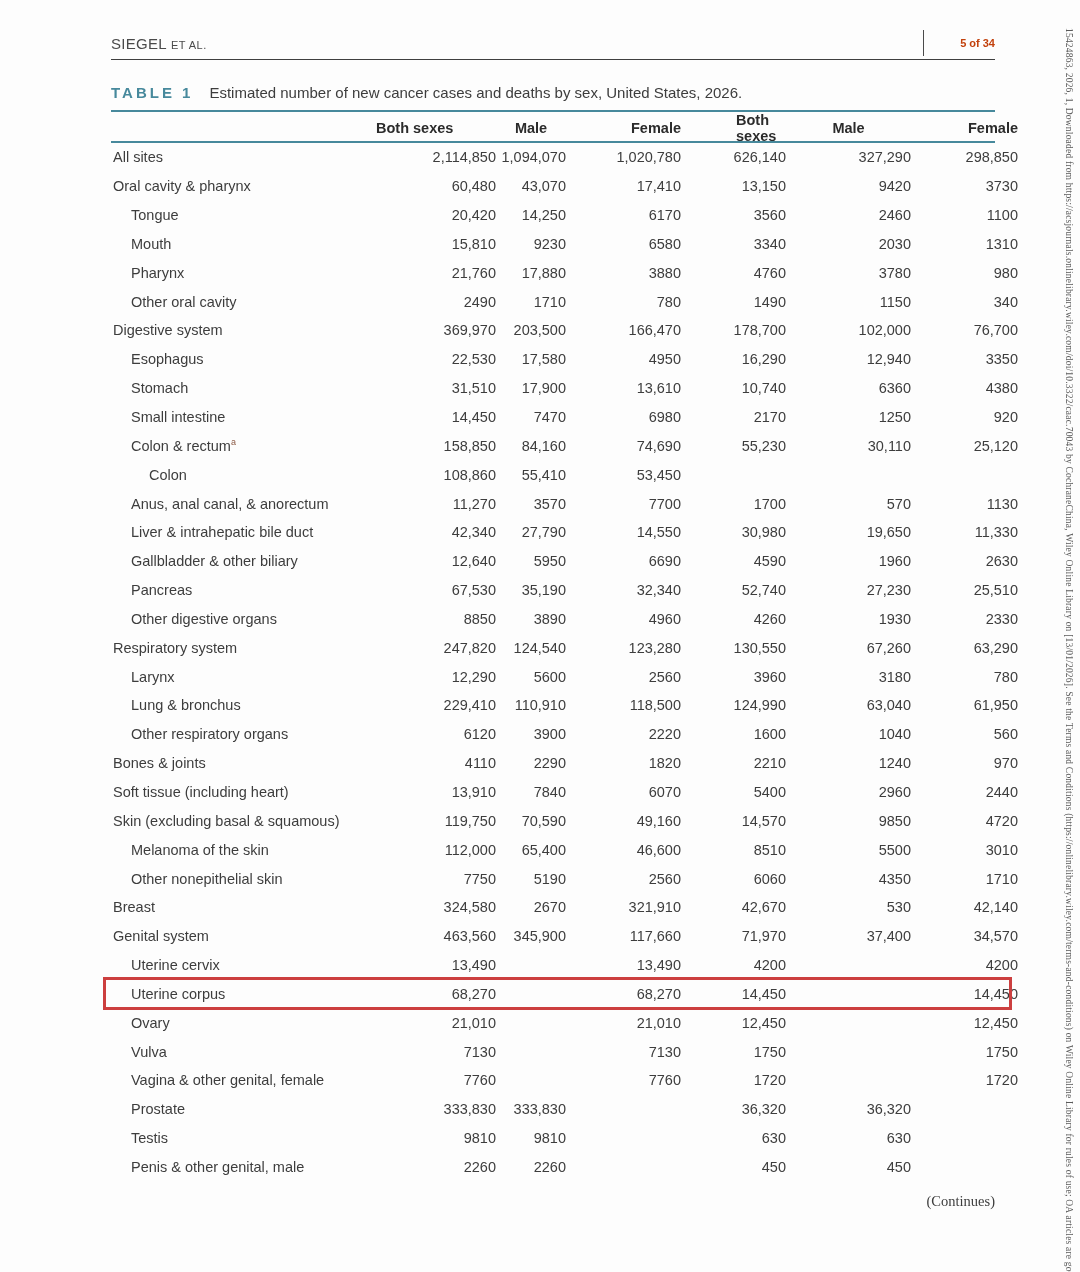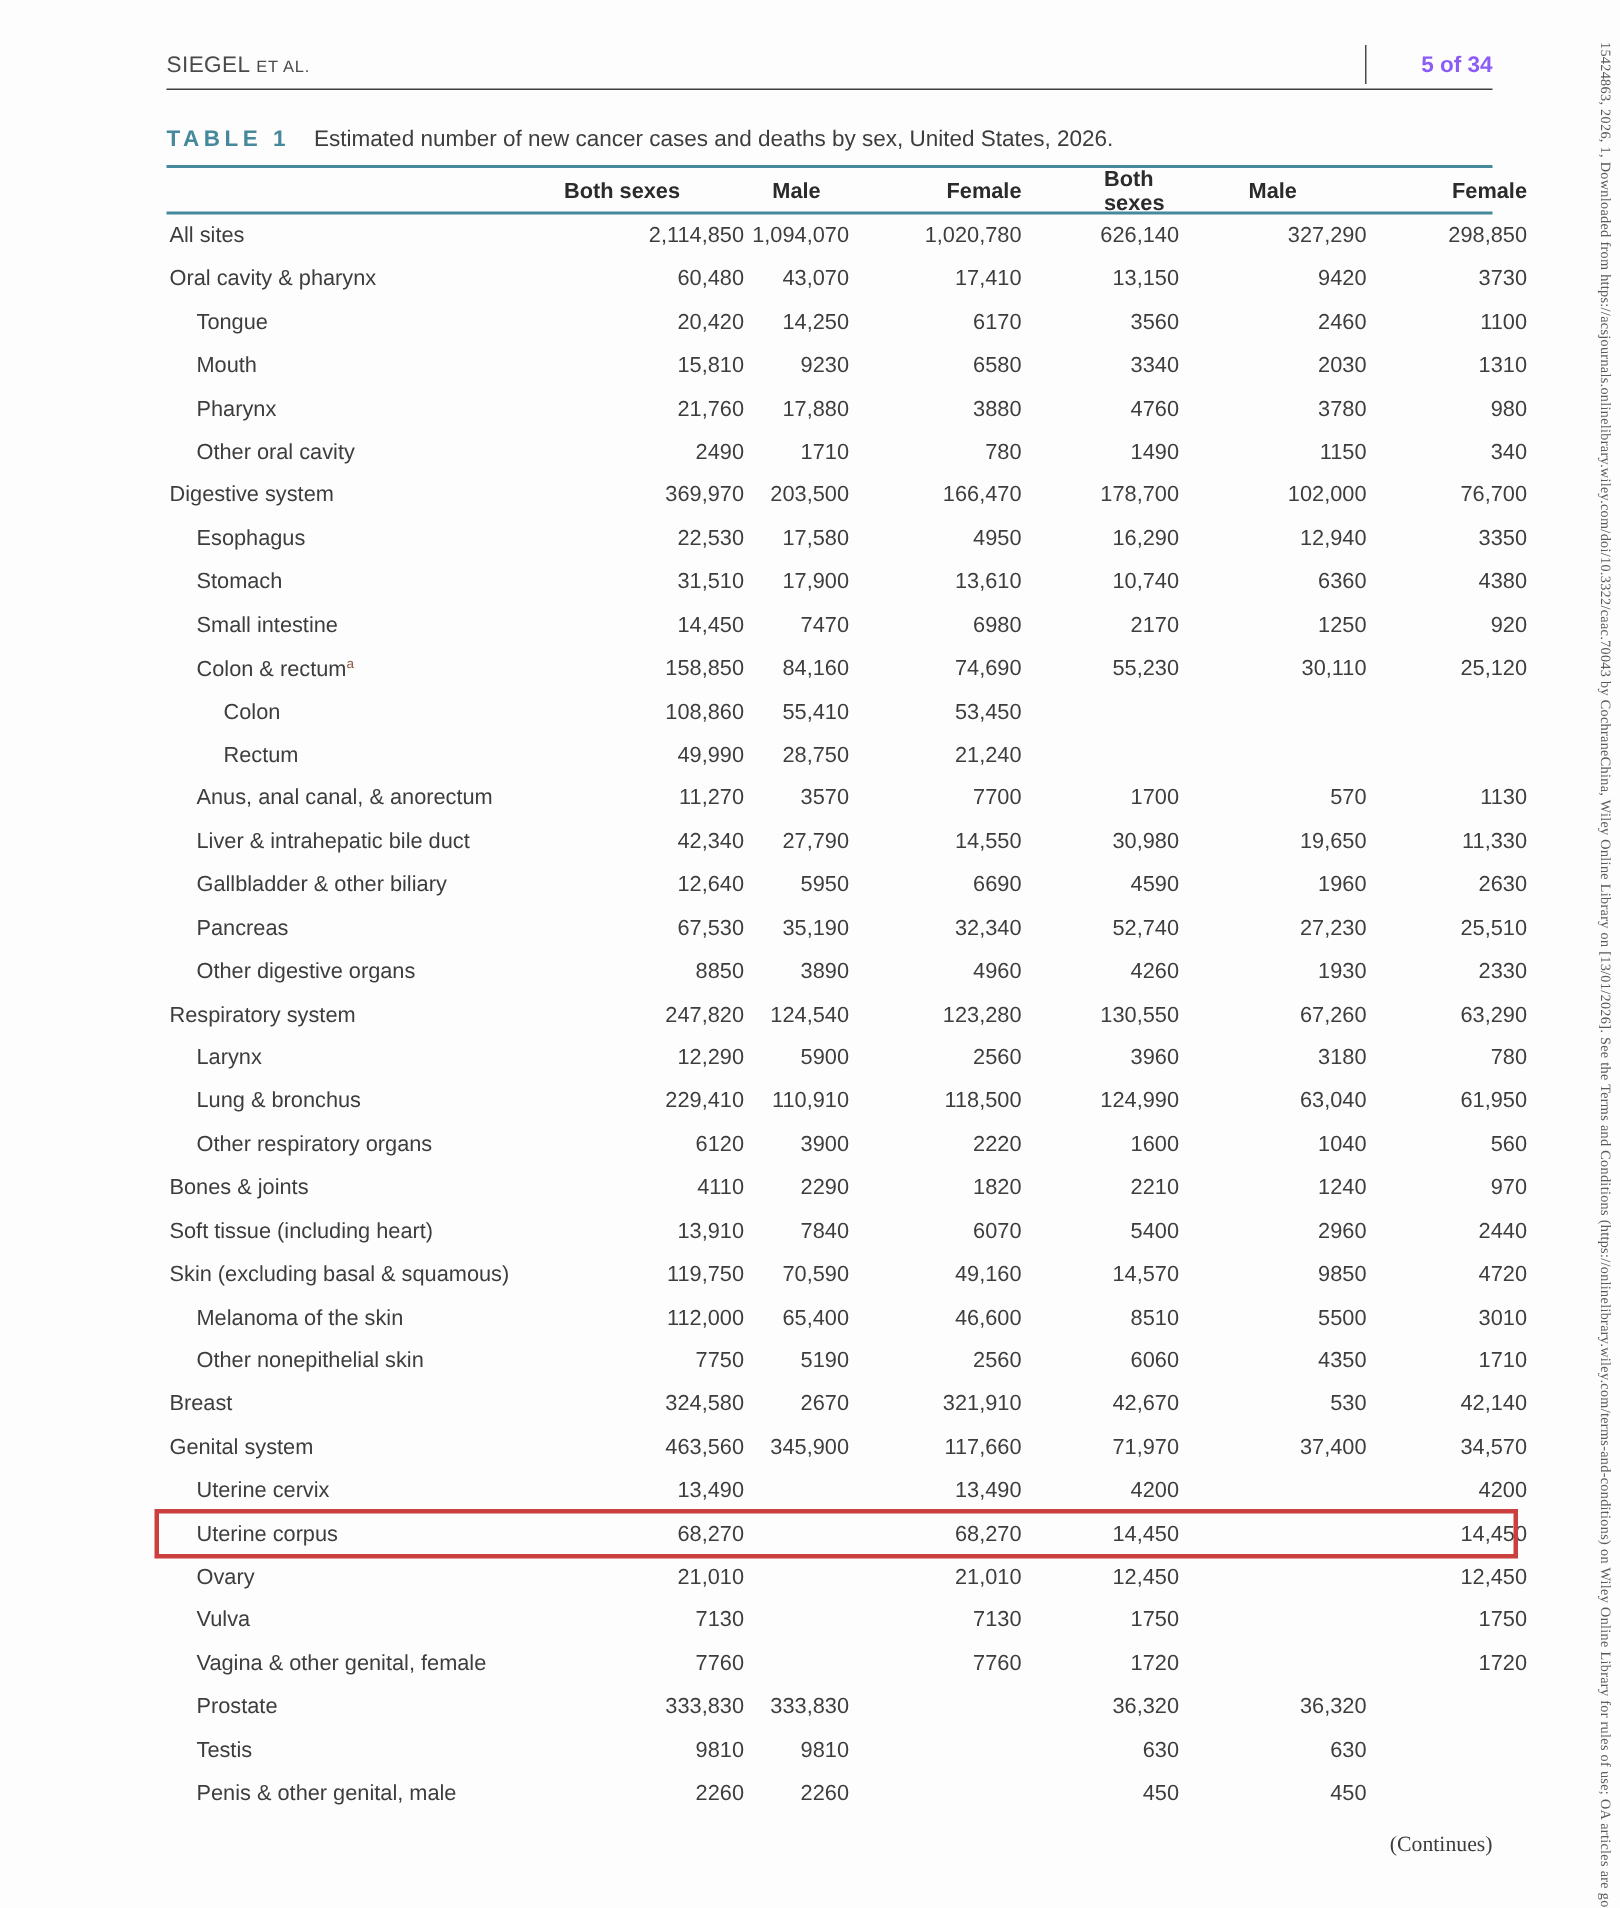--- a/index.html
+++ b/index.html
@@ -23,21 +23,21 @@
   }
   
   .runhead{
     display:flex;justify-content:space-between;align-items:center;
     height:26px;
   }
   .authors{font-size:15px;color:#4a4a4a;letter-spacing:.3px;}
   .authors .etal{font-size:11px;letter-spacing:.5px;}
   .pageinfo{display:flex;align-items:center;height:26px;}
   .vdivider{width:1px;height:26px;background:#4a4a4a;margin-right:36px;}
-  .pagenum{font-size:15px;font-weight:bold;color:#8b5cf6;}
+  .pagenum{font-size:11px;font-weight:bold;color:#c2410c;}
   .headrule{height:0;border-bottom:1.6px solid #3f3f3f;margin-top:3px;}
 
   
   .caption{margin-top:24px;font-size:15px;display:flex;align-items:baseline;}
   .caption .tlabel{
     color:var(--teal);font-weight:bold;letter-spacing:3px;margin-right:16px;
     font-size:15px;
   }
   .caption .ctext{color:var(--ink);}
 
@@ -244,29 +244,20 @@
         <div class="grid trow">
           <div class="cell site indent-2">Colon</div>
           <div class="cell num">108,860</div>
           <div class="cell num">55,410</div>
           <div class="cell num">53,450</div>
           <div class="cell num"></div>
           <div class="cell num"></div>
           <div class="cell num"></div>
         </div>
         <div class="grid trow">
-          <div class="cell site indent-2">Rectum</div>
-          <div class="cell num">49,990</div>
-          <div class="cell num">28,750</div>
-          <div class="cell num">21,240</div>
-          <div class="cell num"></div>
-          <div class="cell num"></div>
-          <div class="cell num"></div>
-        </div>
-        <div class="grid trow">
           <div class="cell site indent-1">Anus, anal canal, &amp; anorectum</div>
           <div class="cell num">11,270</div>
           <div class="cell num">3570</div>
           <div class="cell num">7700</div>
           <div class="cell num">1700</div>
           <div class="cell num">570</div>
           <div class="cell num">1130</div>
         </div>
         <div class="grid trow">
           <div class="cell site indent-1">Liver &amp; intrahepatic bile duct</div>
@@ -309,21 +300,21 @@
           <div class="cell num">247,820</div>
           <div class="cell num">124,540</div>
           <div class="cell num">123,280</div>
           <div class="cell num">130,550</div>
           <div class="cell num">67,260</div>
           <div class="cell num">63,290</div>
         </div>
         <div class="grid trow">
           <div class="cell site indent-1">Larynx</div>
           <div class="cell num">12,290</div>
-          <div class="cell num">5900</div>
+          <div class="cell num">5600</div>
           <div class="cell num">2560</div>
           <div class="cell num">3960</div>
           <div class="cell num">3180</div>
           <div class="cell num">780</div>
         </div>
         <div class="grid trow">
           <div class="cell site indent-1">Lung &amp; bronchus</div>
           <div class="cell num">229,410</div>
           <div class="cell num">110,910</div>
           <div class="cell num">118,500</div>

